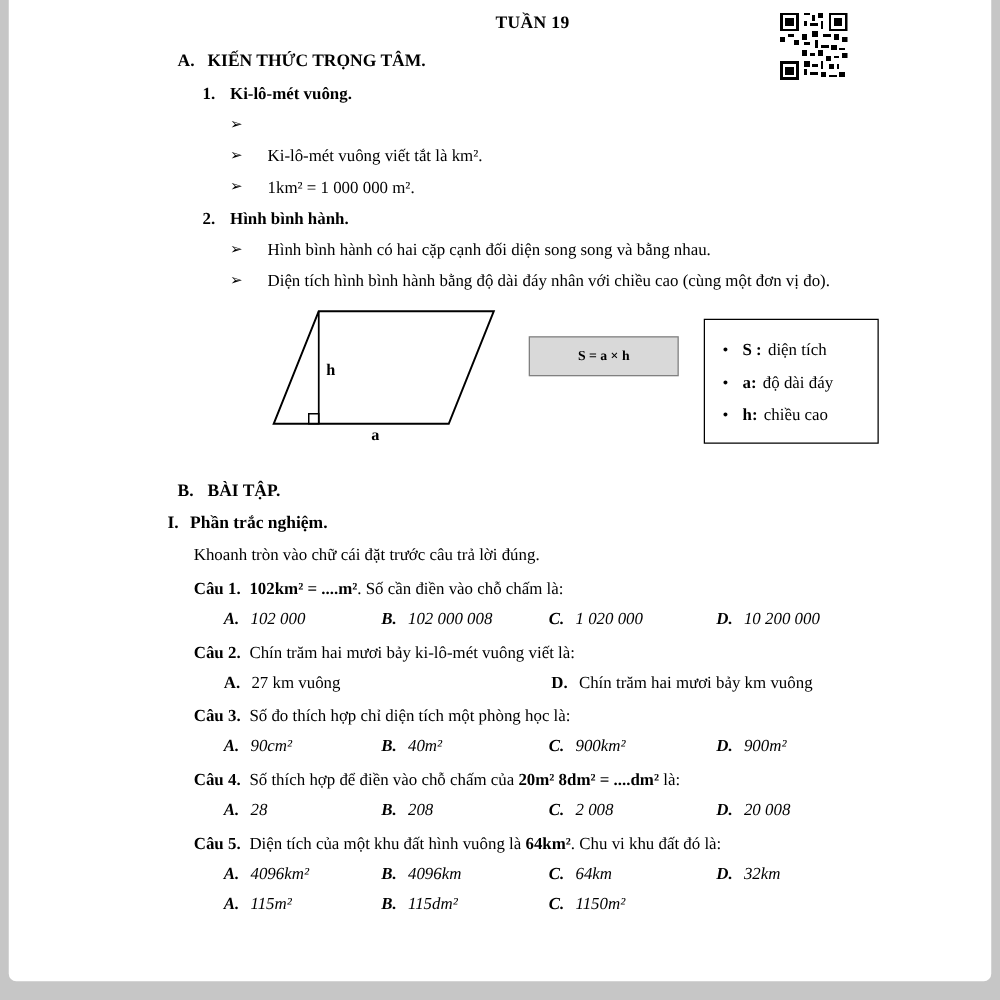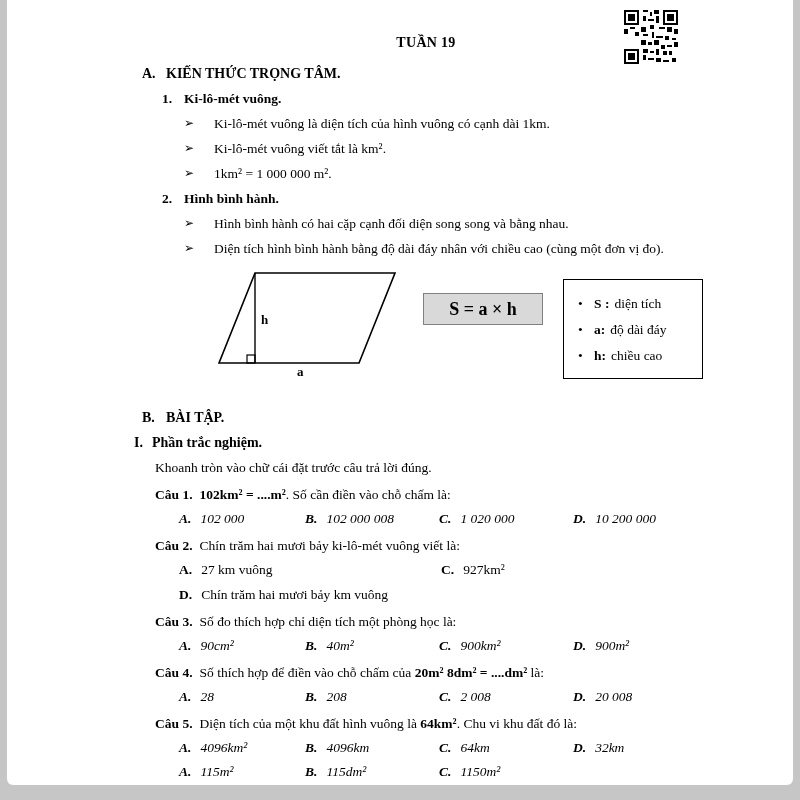--- a/index.html
+++ b/index.html
@@ -12,42 +12,41 @@
   .page{
     position:absolute;left:7px;right:7px;top:0;bottom:15px;
     background:#ffffff;
     border-radius:0 0 6px 6px;
     overflow:hidden;
   }
   .content{
     padding:8px 83px 0 135px;
     font-size:13.5px;
     line-height:17px;
-    margin-top:24px;
   }
   .title{
     text-align:center;font-weight:bold;font-size:14px;margin-top:2px;
     letter-spacing:.3px;
   }
   .qr{
     position:absolute;top:10px;right:115px;width:54px;height:54px;
   }
   .sec-head{display:flex;font-weight:bold;font-size:14px;margin-top:14px;}
   .sec-head .lbl{width:24px;flex:none;}
   .num-item{display:flex;font-weight:bold;margin-top:8px;margin-left:20px;}
   .num-item .num{width:22px;flex:none;}
   .bullet{display:flex;margin-top:8px;margin-left:42px;}
   .bullet .arrow{width:30px;flex:none;font-size:12px;line-height:17px;}
   .figure-row{display:flex;align-items:flex-start;margin:12px 0 0 65px;gap:16px;}
   .para-svg{flex:none;}
   .formula-box{
     flex:none;margin-top:24px;width:118px;height:30px;
     background:#d9d9d9;border:1px solid #808080;
     display:flex;align-items:center;justify-content:center;
-    font-weight:bold;font-size:18px;
+    font-weight:bold;font-size:11px;
   }
   .legend-box{
     flex:none;margin-top:10px;margin-left:4px;
     border:1px solid #000;
     padding:10px 16px 10px 14px;min-width:108px;
   }
   .legend-line{display:flex;margin:5px 0 9px 0;}
   .legend-line:last-child{margin-bottom:4px;}
   .legend-line .dot{width:16px;flex:none;}
   .legend-line b{margin-right:5px;}
@@ -85,21 +84,20 @@
       <span>KIẾN THỨC TRỌNG TÂM.</span>
     </div>
 
     <div class="num-item">
       <span class="num">1.</span>
       <span>Ki-lô-mét vuông.</span>
     </div>
 
     <div class="bullet">
       <span class="arrow">➢</span>
-      <span>Ki-lô-mét vuông là diện tích của hình vuông có cạnh dài 1km.</span>
     </div>
     <div class="bullet">
       <span class="arrow">➢</span>
       <span>Ki-lô-mét vuông viết tắt là km².</span>
     </div>
     <div class="bullet">
       <span class="arrow">➢</span>
       <span>1km² = 1 000 000 m².</span>
     </div>
 
@@ -169,21 +167,20 @@
       <span class="opt"><b>B.</b><span>102 000 008</span></span>
       <span class="opt"><b>C.</b><span>1 020 000</span></span>
       <span class="opt"><b>D.</b><span>10 200 000</span></span>
     </div>
 
     <div class="q">
       <b class="qlabel">Câu 2.</b><span>Chín trăm hai mươi bảy ki-lô-mét vuông viết là:</span><b></b><span></span>
     </div>
     <div class="opts opts2">
       <span class="opt"><b>A.</b><span>27 km vuông</span></span>
-      <span class="opt"><b>C.</b><span>927km²</span></span>
       <span class="opt"><b>D.</b><span>Chín trăm hai mươi bảy km vuông</span></span>
     </div>
 
     <div class="q">
       <b class="qlabel">Câu 3.</b><span>Số đo thích hợp chỉ diện tích một phòng học là:</span><b></b><span></span>
     </div>
     <div class="opts opts4">
       <span class="opt"><b>A.</b><span>90cm²</span></span>
       <span class="opt"><b>B.</b><span>40m²</span></span>
       <span class="opt"><b>C.</b><span>900km²</span></span>

